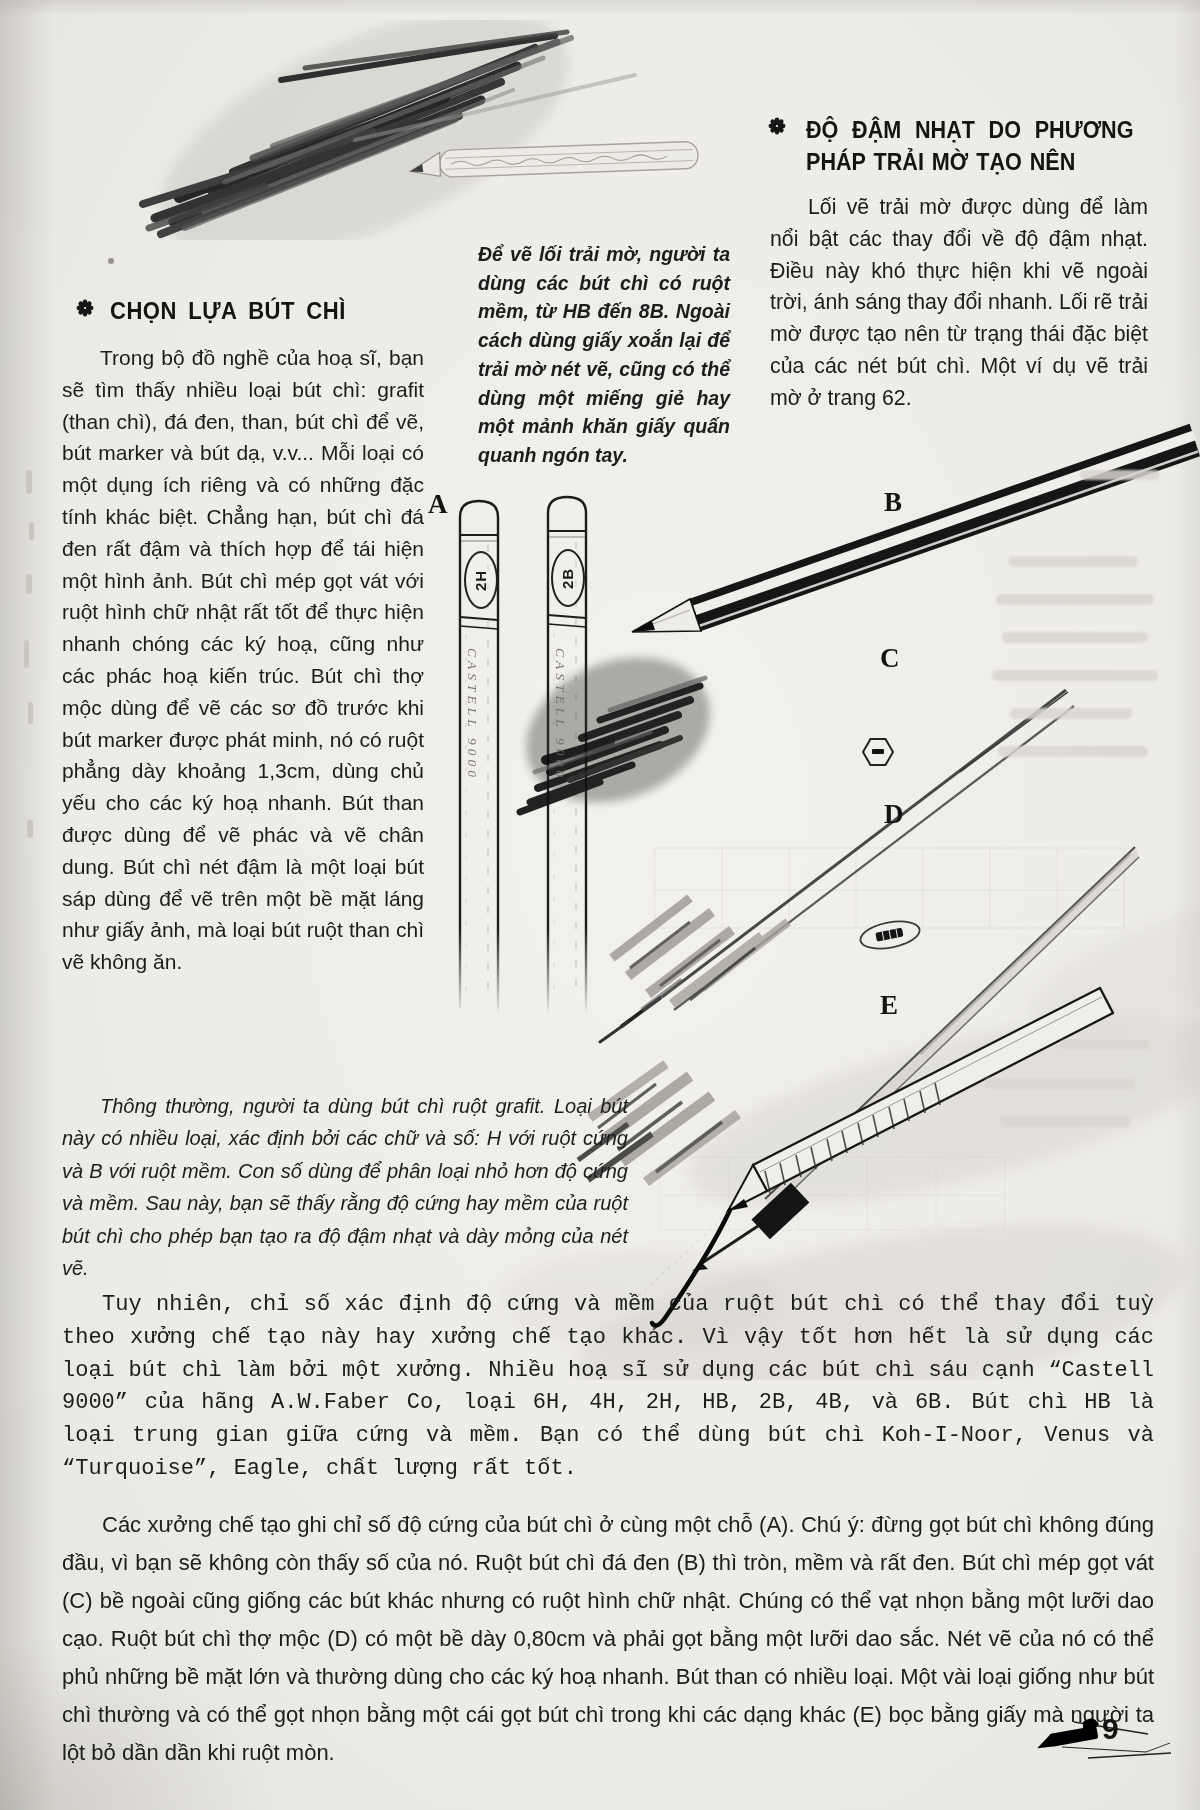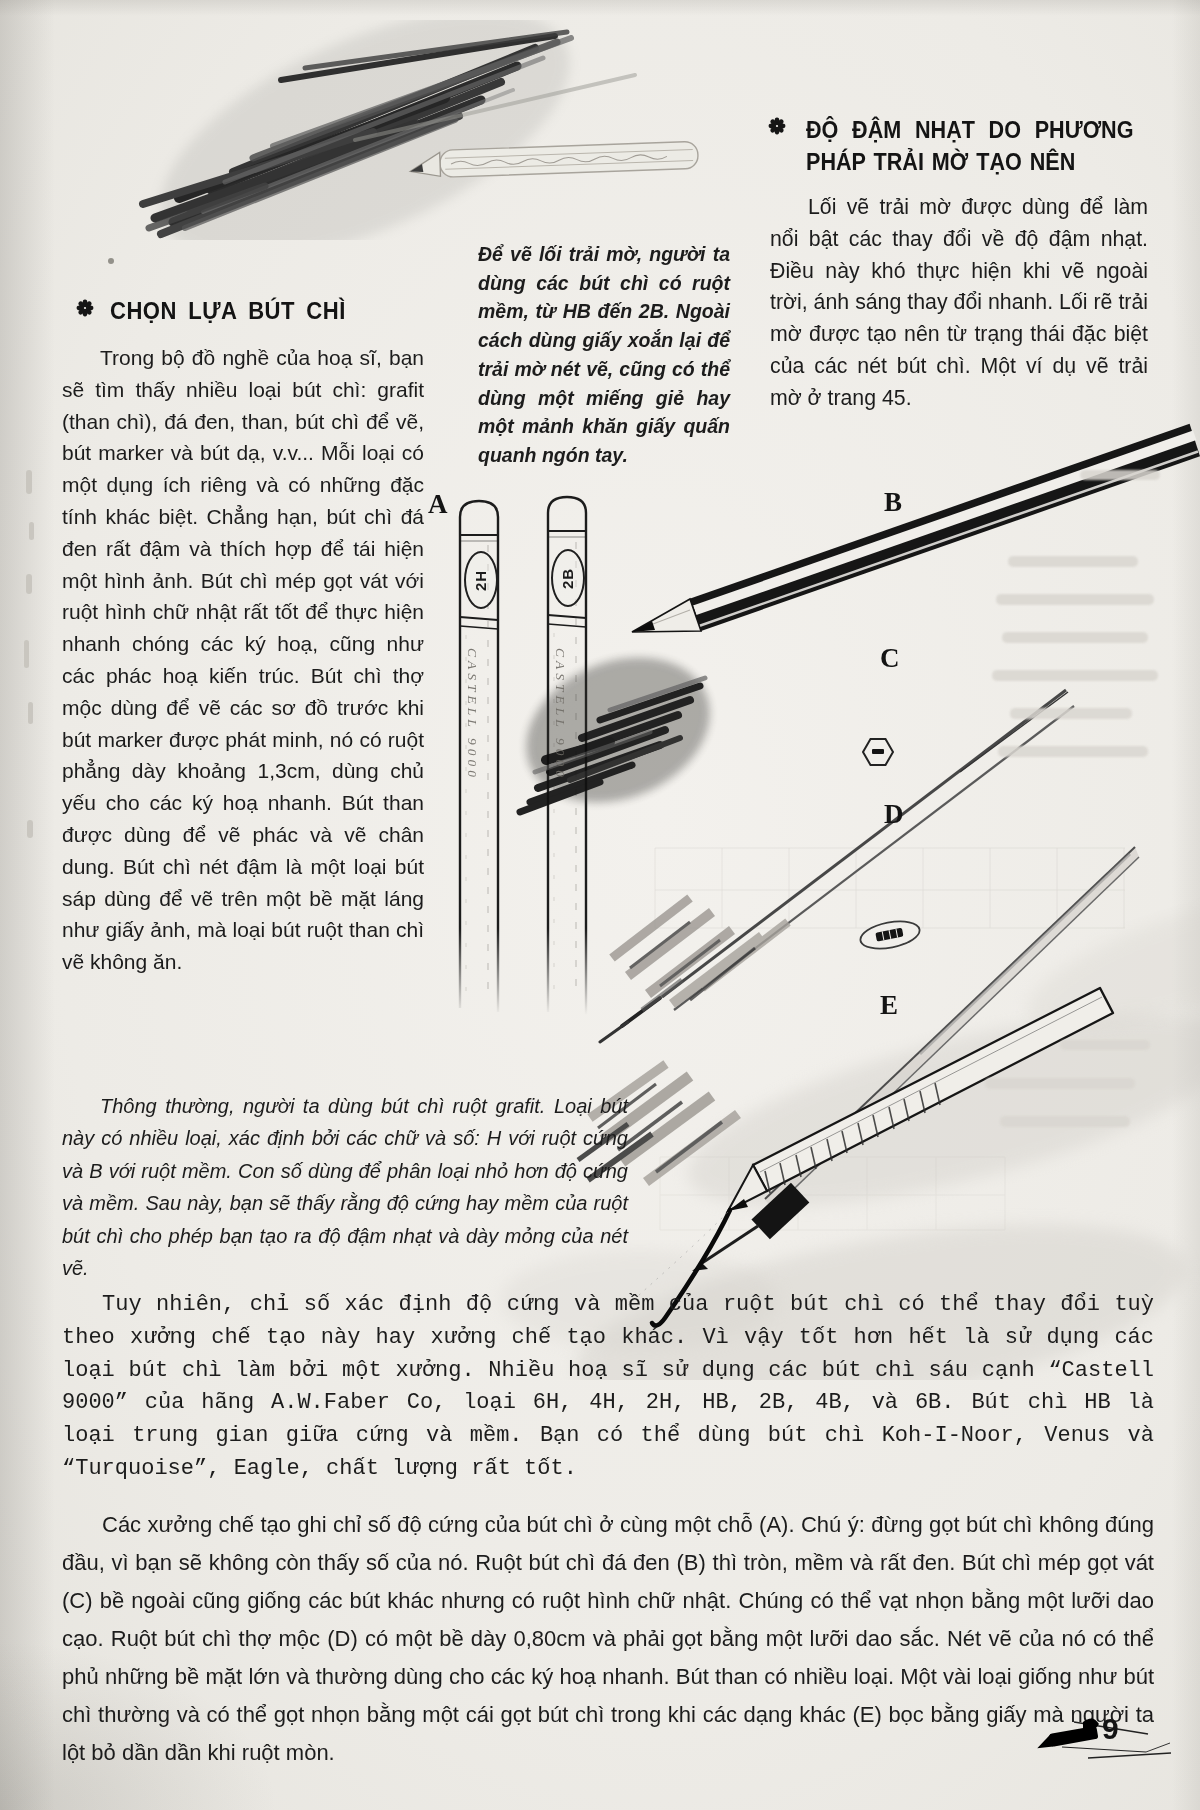--- a/index.html
+++ b/index.html
@@ -92,21 +92,21 @@
           <ellipse cx="14" cy="9" rx="3.4" ry="2.4"></ellipse>
       </g>
       <circle cx="9" cy="9" r="3.2"></circle>
     </g>
     <circle cx="9" cy="9" r="1.1" fill="#f1efeb"></circle>
   </svg>
   <div class="hd hd-left">CHỌN LỰA BÚT CHÌ</div>
 
   <div class="body-txt p-left">Trong bộ đồ nghề của hoạ sĩ, bạn sẽ tìm thấy nhiều loại bút chì: grafit (than chì), đá đen, than, bút chì để vẽ, bút marker và bút dạ, v.v... Mỗi loại có một dụng ích riêng và có những đặc tính khác biệt. Chẳng hạn, bút chì đá đen rất đậm và thích hợp để tái hiện một hình ảnh. Bút chì mép gọt vát với ruột hình chữ nhật rất tốt để thực hiện nhanh chóng các ký hoạ, cũng như các phác hoạ kiến trúc. Bút chì thợ mộc dùng để vẽ các sơ đồ trước khi bút marker được phát minh, nó có ruột phẳng dày khoảng 1,3cm, dùng chủ yếu cho các ký hoạ nhanh. Bút than được dùng để vẽ phác và vẽ chân dung. Bút chì nét đậm là một loại bút sáp dùng để vẽ trên một bề mặt láng như giấy ảnh, mà loại bút ruột than chì vẽ không ăn.</div>
 
-  <div class="body-txt p-note">Để vẽ lối trải mờ, người ta dùng các bút chì có ruột mềm, từ HB đến 2B. Ngoài cách dùng giấy xoắn lại để trải mờ nét vẽ, cũng có thể dùng một miếng giẻ hay một mảnh khăn giấy quấn quanh ngón tay.</div>
+  <div class="body-txt p-note">Để vẽ lối trải mờ, người ta dùng các bút chì có ruột mềm, từ HB đến 8B. Ngoài cách dùng giấy xoắn lại để trải mờ nét vẽ, cũng có thể dùng một miếng giẻ hay một mảnh khăn giấy quấn quanh ngón tay.</div>
 
   <svg class="abs" style="left:768px;top:117px" width="18" height="18" viewBox="0 0 18 18">
     <g fill="#161616">
       <ellipse cx="9" cy="4" rx="2.4" ry="3.4"></ellipse>
         <ellipse cx="9" cy="14" rx="2.4" ry="3.4"></ellipse>
       <ellipse cx="4" cy="9" rx="3.4" ry="2.4"></ellipse>
         <ellipse cx="14" cy="9" rx="3.4" ry="2.4"></ellipse>
       <g transform="rotate(45 9 9)">
         <ellipse cx="9" cy="4" rx="2.4" ry="3.4"></ellipse>
           <ellipse cx="9" cy="14" rx="2.4" ry="3.4"></ellipse>
@@ -115,21 +115,21 @@
       </g>
       <circle cx="9" cy="9" r="3.2"></circle>
     </g>
     <circle cx="9" cy="9" r="1.1" fill="#f1efeb"></circle>
   </svg>
   <div class="hd hd-right">
     <div class="l1">ĐỘ ĐẬM NHẠT DO PHƯƠNG</div>
     <div class="l2">PHÁP TRẢI MỜ TẠO NÊN</div>
   </div>
 
-  <div class="body-txt p-right">Lối vẽ trải mờ được dùng để làm nổi bật các thay đổi về độ đậm nhạt. Điều này khó thực hiện khi vẽ ngoài trời, ánh sáng thay đổi nhanh. Lối rẽ trải mờ được tạo nên từ trạng thái đặc biệt của các nét bút chì. Một ví dụ vẽ trải mờ ở trang 45.</div>
+  <div class="body-txt p-right">Lối vẽ trải mờ được dùng để làm nổi bật các thay đổi về độ đậm nhạt. Điều này khó thực hiện khi vẽ ngoài trời, ánh sáng thay đổi nhanh. Lối rẽ trải mờ được tạo nên từ trạng thái đặc biệt của các nét bút chì. Một ví dụ vẽ trải mờ ở trang 62.</div>
 
   <svg class="abs" style="left:360px;top:420px" width="840" height="960" viewBox="0 0 840 960">
     <defs>
       <linearGradient id="fadeV" gradientUnits="userSpaceOnUse" x1="0" y1="114" x2="0" y2="595">
         <stop offset="0" stop-color="#1c1c1c"></stop>
           <stop offset=".82" stop-color="#1c1c1c"></stop>
           <stop offset="1" stop-color="#1c1c1c" stop-opacity="0"></stop>
       </linearGradient>
       <filter id="b4">
           <feGaussianBlur stdDeviation="4"></feGaussianBlur>

